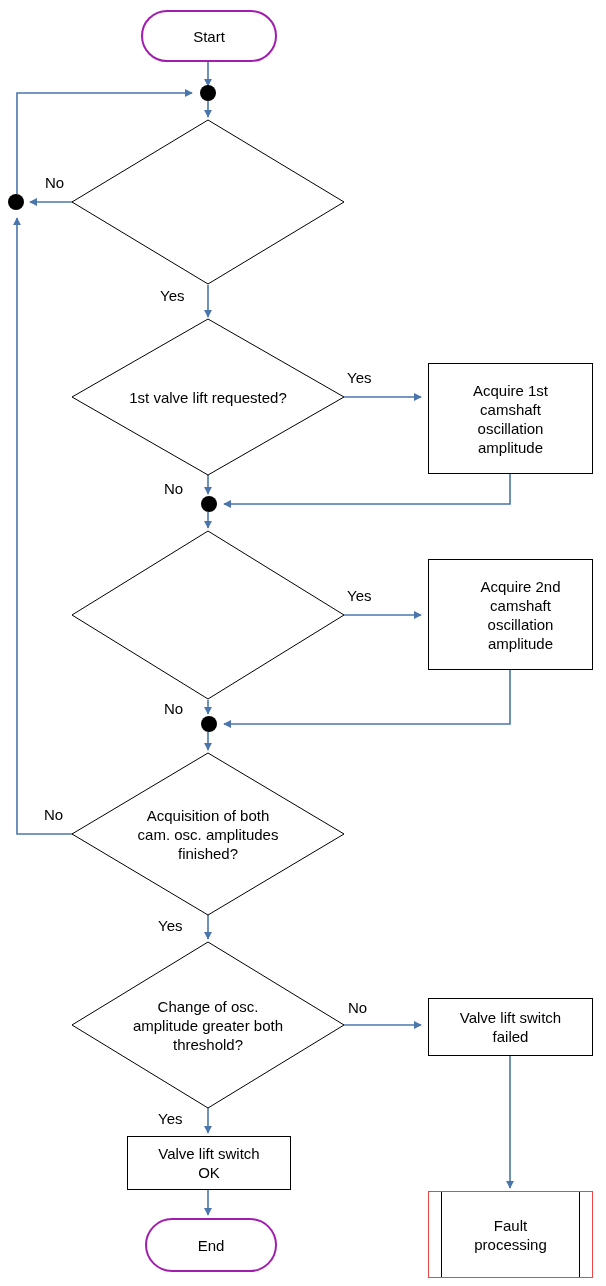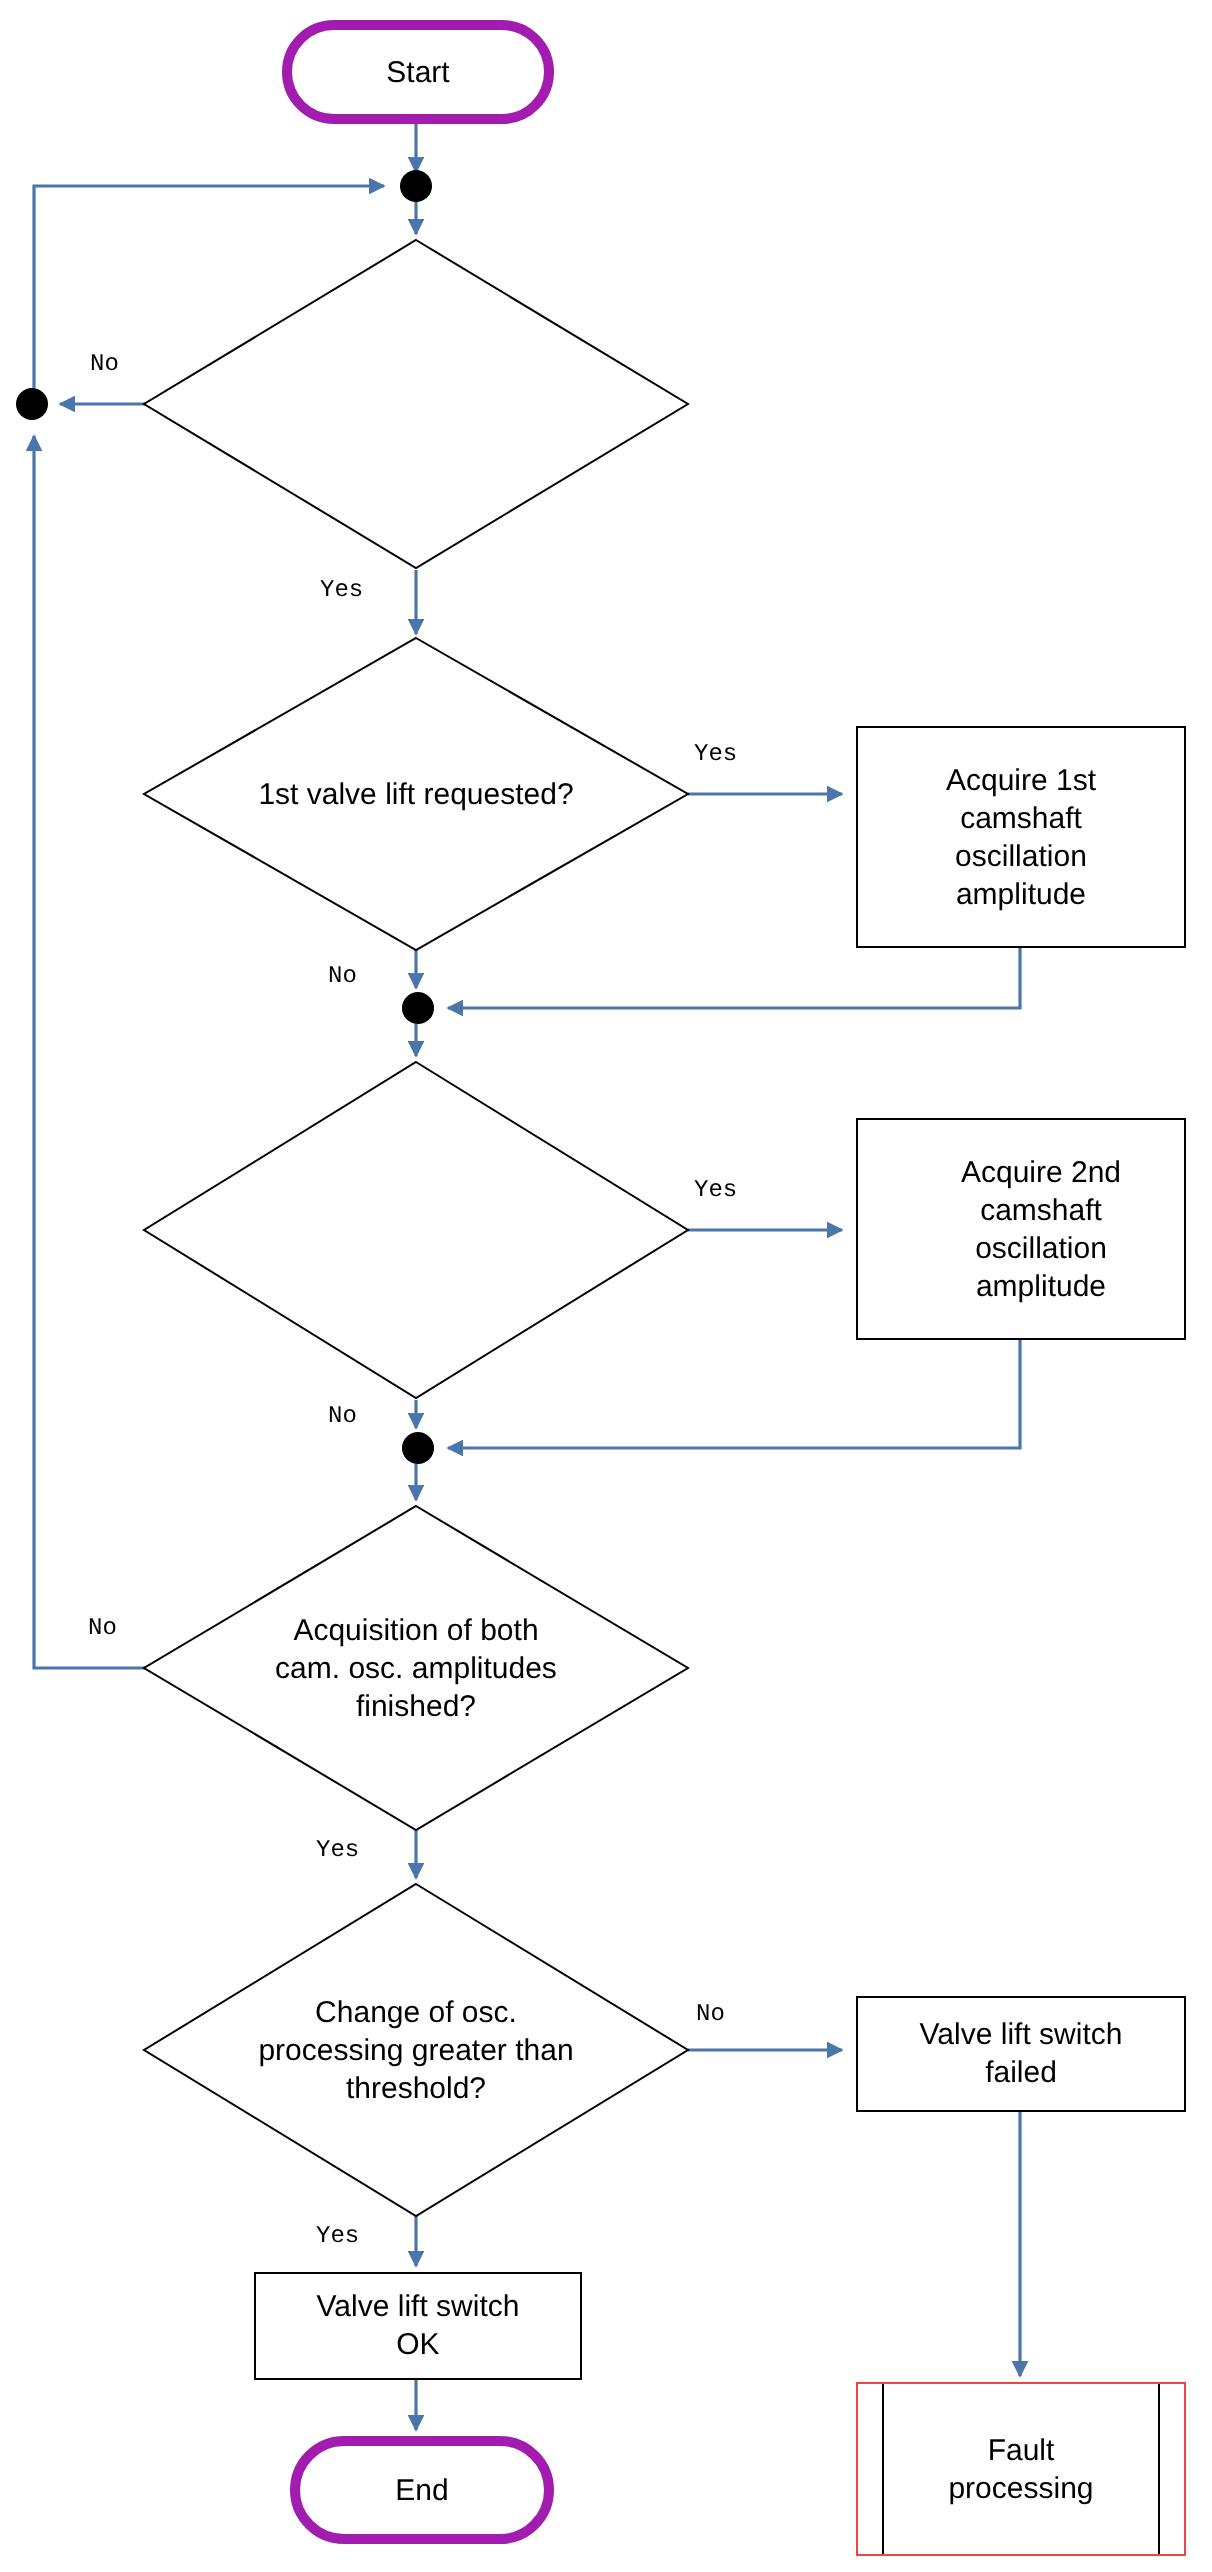--- a/index.html
+++ b/index.html
@@ -30,21 +30,21 @@
     box-sizing: border-box;
     display: flex;
     align-items: center;
     justify-content: center;
     text-align: center;
     color: #000000;
     font-size: 15px;
     line-height: 19px;
   }
   .terminator {
-    border: 5px solid #a21caf;
+    border: 2px solid #a21caf;
     border-radius: 28px;
     background: #ffffff;
   }
   .process {
     border: 1px solid #000000;
     background: #ffffff;
   }
   .subroutine {
     border: 1px solid #ef4444;
     background: #ffffff;
@@ -69,25 +69,24 @@
   .decision svg {
     position: absolute;
     left: 0;
     top: 0;
     width: 100%;
     height: 100%;
     z-index: 1;
   }
   .edge-label {
     position: absolute;
-    font-size: 12px;
+    font-size: 15px;
     line-height: 17px;
     color: #000000;
     white-space: nowrap;
-    font-family: Liberation Mono, monospace;
   }
   .mergedot {
     position: absolute;
     width: 16px;
     height: 16px;
     border-radius: 50%;
     background: #000000;
   }
 </style>
 </head>
@@ -199,21 +198,21 @@
       <div>finished?</div>
     </div>
   </div>
 
   <div class="node decision" style="left:71px; top:941px; width:274px; height:168px;">
     <svg viewBox="0 0 274 168" preserveAspectRatio="none">
       <polygon points="137,1 273,84 137,167 1,84" fill="#ffffff" stroke="#000000" stroke-width="1"></polygon>
     </svg>
     <div class="dtext">
       <div>Change of osc.</div>
-      <div>processing greater than</div>
+      <div>amplitude greater both</div>
       <div>threshold?</div>
     </div>
   </div>
 
   <div class="node process" style="left:428px; top:998px; width:165px; height:58px;">
     <div>
       <div>Valve lift switch</div>
       <div>failed</div>
     </div>
   </div>

